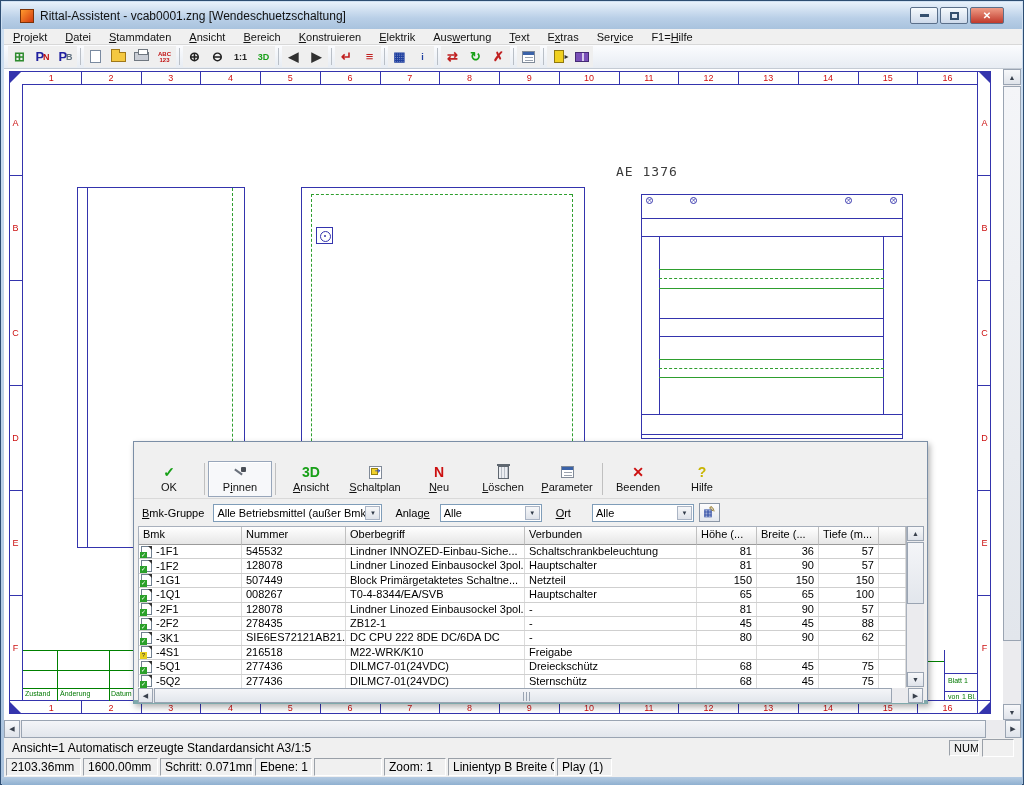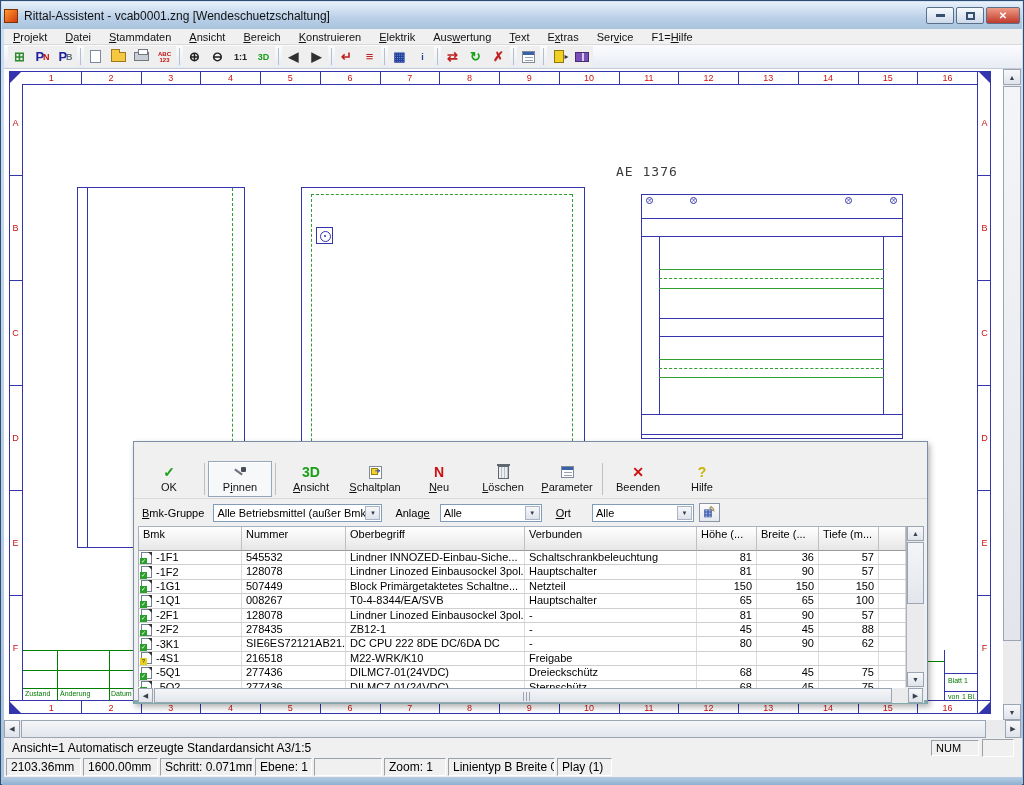--- a/index.html
+++ b/index.html
@@ -3,21 +3,21 @@
 <meta charset="utf-8">
 <style>
   * { box-sizing: border-box; margin:0; padding:0; }
   html,body { width:1024px; height:785px; overflow:hidden; }
   body { font-family:"Liberation Sans",sans-serif; position:relative; background:#9fb8d4; }
   .abs { position:absolute; }
   .window { position:absolute; inset:0; border:1px solid #2d4d72; background:linear-gradient(#cfe0f2,#aac3de); }
 
   
   #titlebar { position:absolute; left:1px; top:1px; right:1px; height:27px;
-    background:linear-gradient(#e8f1fb,#b9cfe7 60%,#a9c3de); display:flex; align-items:center; padding:0 2px; }
+    background:linear-gradient(#e8f1fb,#b9cfe7 60%,#a9c3de); display:flex; align-items:center; padding:0 18px; }
   #app-icon { width:14px; height:14px; background:linear-gradient(135deg,#ff9a2e,#d23a10); border:1px solid #7c3207; margin-right:6px; }
   #title-text { font-size:12px; color:#111; }
   #win-buttons { margin-left:auto; display:flex; gap:2px; }
   .wbtn { width:28px; height:17px; border:1px solid #5a6f8a; border-radius:2px;
     background:linear-gradient(#f6fafd,#cdd9ea); display:flex; align-items:center; justify-content:center; }
   .wbtn.close { width:34px; background:linear-gradient(#ef9c86,#c0392b); }
   .glyph-min { width:9px; height:3px; background:#35506e; }
   .glyph-max { width:9px; height:8px; border:2px solid #35506e; }
   .glyph-close { color:#fff; font-size:10px; font-weight:bold; }
 
@@ -92,40 +92,40 @@
   .dbtn u { text-decoration:underline; }
 
   #dlg-filter { position:absolute; left:0; top:57px; width:100%; height:27px; display:flex; align-items:center; font-size:11px; }
   .flabel u { text-decoration:underline; }
   .combo { height:18px; border:1px solid #7f9db9; background:#fff; display:flex; align-items:center; padding-left:3px; position:relative; font-size:11px; }
   .combo .dd { position:absolute; right:1px; top:1px; bottom:1px; width:15px; background:linear-gradient(#f6f7f9,#dfe3ea); border:1px solid #aab4c4; display:flex; align-items:center; justify-content:center; font-size:6px; color:#303a48; }
   #grid-edit-btn { width:21px; height:19px; border:1px solid #8a96a6; background:linear-gradient(#fdfdfe,#e4e8ee); margin-left:5px; font-size:10px; display:flex; align-items:center; justify-content:center; color:#2040a0; }
 
   #dlg-table { position:absolute; left:4px; top:84px; width:769px; height:161px; background:#fff; border:1px solid #a8b0bc; }
   .tgrid { display:grid; grid-template-columns:103px 104px 179px 172px 60px 62px 60px 1fr; }
-  #thead { height:24px; }
+  #thead { height:18px; }
   .th { background:linear-gradient(#ffffff,#e6e6e6); border-right:1px solid #c0c0c0; border-bottom:1px solid #9a9a9a; padding:1px 4px; font-size:11px; white-space:nowrap; overflow:hidden; }
   .trow { height:14.4px; border-bottom:1px solid #cfcfcf; background:#fff; }
   .td { border-right:1px solid #dcdcdc; padding:0 4px; font-size:11px; line-height:13px; white-space:nowrap; overflow:hidden; }
   .td.num { text-align:right; }
   .td.bmk { display:flex; align-items:center; padding-left:2px; }
   .bmk-ic { position:relative; width:11px; height:12px; background:#fff; border:1px solid #708090; margin-right:4px; flex:none; }
   .bmk-ic::before { content:""; position:absolute; right:-1px; top:-1px; border-left:4px solid transparent; border-top:4px solid #303030; }
   .bmk-badge { position:absolute; left:-2px; bottom:-2px; width:7px; height:7px; background:#2aa02a; color:#fff; font-size:6px; line-height:7px; text-align:center; }
   .bmk-badge.q { background:#e8d020; color:#303030; }
 
   #dlg-vscroll { position:absolute; left:773px; top:84px; width:17px; height:161px; }
   #dlg-hscroll { position:absolute; left:4px; top:246px; width:786px; height:15px; }
   .grip-dots { position:absolute; left:50%; top:3px; width:7px; height:9px;
     background:repeating-linear-gradient(90deg,#9aa4b2 0 1px,transparent 1px 3px); }
 
   
   #status1 { position:absolute; left:3px; top:737px; width:1018px; height:19px; background:#f0f0f0; display:flex; align-items:center; font-size:12px; padding:0 8px; }
   .scell { border:1px solid; border-color:#9aa0a8 #fff #fff #9aa0a8; background:#f0f0f0; font-size:12px; padding:1px 4px; white-space:nowrap; overflow:hidden; }
-  #num-box { margin-left:auto; width:48px; font-size:11px; }
+  #num-box { margin-left:auto; width:30px; text-align:center; font-size:11px; }
   #num-box2 { width:32px; margin-left:3px; }
   #status2 { position:absolute; left:3px; top:756px; width:1018px; height:20px; background:#f0f0f0; display:flex; align-items:center; gap:2px; padding:1px 2px; }
   #bottom-edge { position:absolute; left:1px; right:1px; top:776px; height:8px; background:linear-gradient(#b5cbe2,#8fb0d0); }
 </style>
 </head>
 <body>
 
 <div class="window">
 
   <div id="titlebar">

